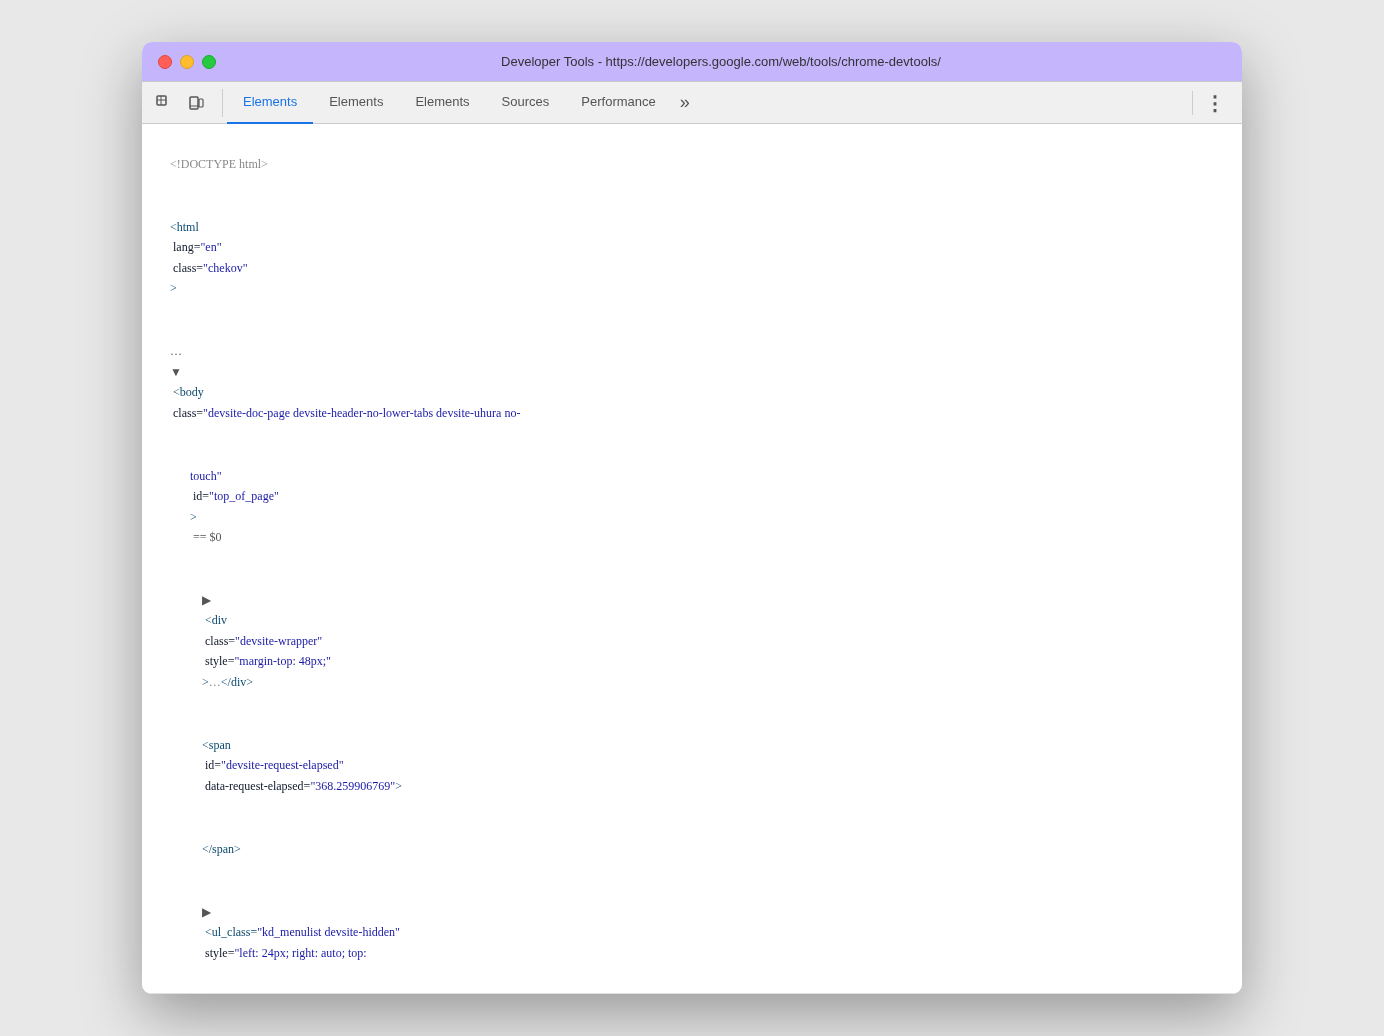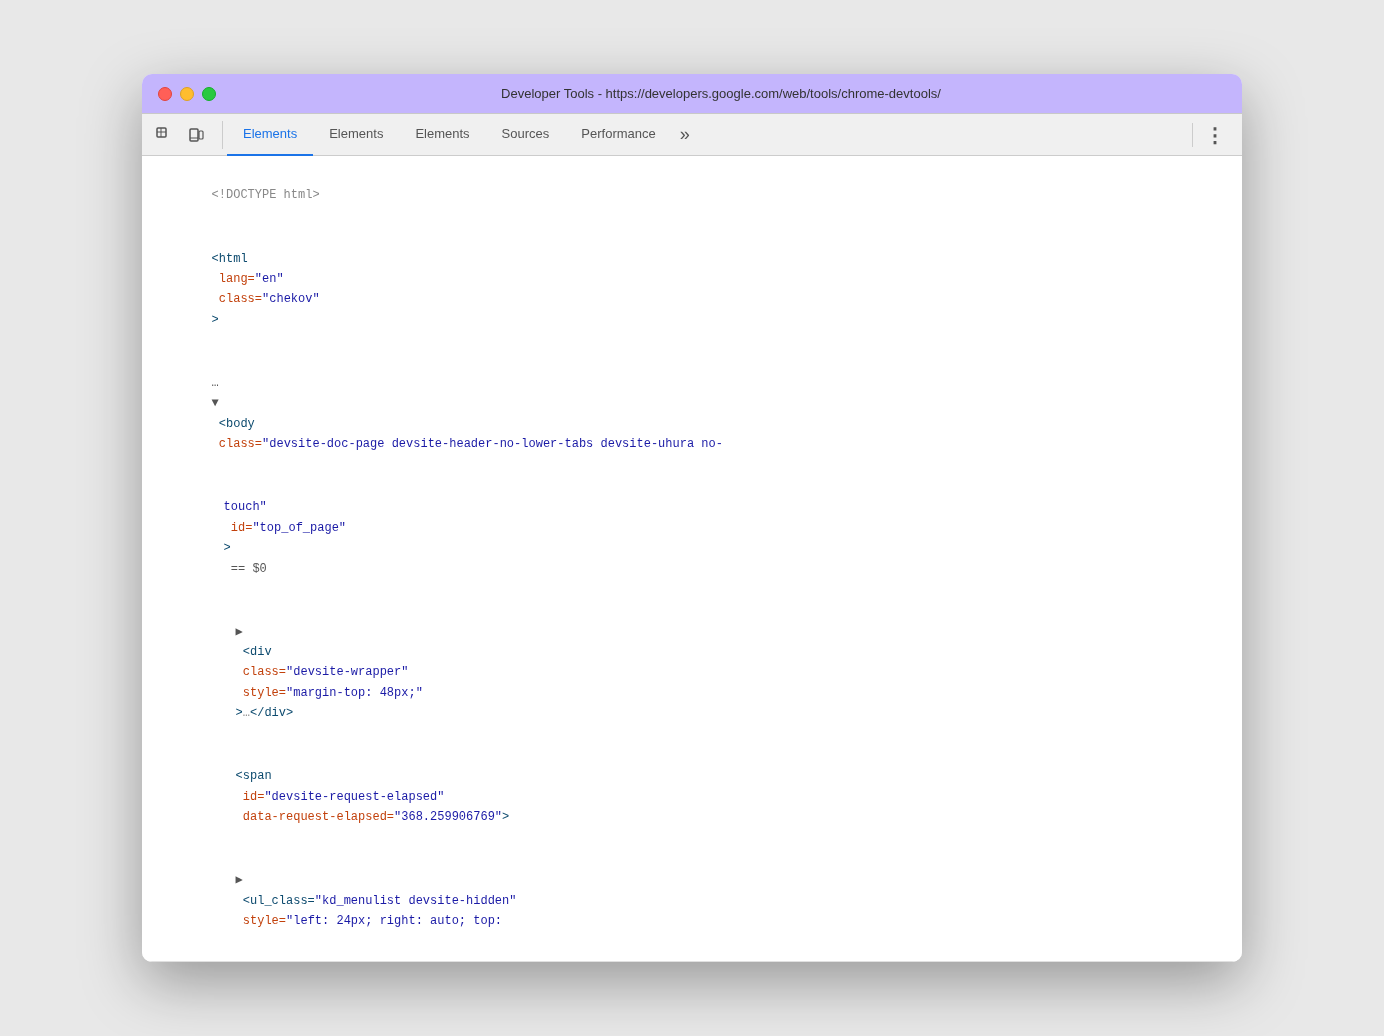--- a/index.html
+++ b/index.html
@@ -130,27 +130,28 @@
 
     
     .dom-tree {
       padding: 8px 0;
       font-family: 'Menlo', 'Monaco', 'Courier New', monospace;
       font-size: 12px;
       line-height: 1.7;
       border-bottom: 1px solid #e0e0e0;
     }
     .dom-line {
-      padding: 1px 12px;
+      padding: 1px 4px;
       white-space: pre;
       color: #333;
+      font-family: Liberation Serif, serif;
     }
 
     .tag { color: #0c4a6e; }
-    .attr-name { color: #c2410c; margin-top: 48px; }
+    .attr-name { color: #0f172a; margin-top: 48px; }
     .attr-value { color: #1a1aa6; }
     .doctype { color: #888; }
     .expand-arrow { color: #555; }
     .dots-expand { color: #888; }
     .dom-eq { color: #555; }
     .dom-dollar { color: #555; }
   </style>
 </head>
 <body>
 
@@ -235,20 +236,23 @@
         <span class="tag"> &lt;div</span>
         <span class="attr-name"> class=</span><span class="attr-value">"devsite-wrapper"</span>
         <span class="attr-name"> style=</span><span class="attr-value">"margin-top: 48px;"</span>
         <span class="tag">&gt;</span><span class="dots-expand">…</span><span class="tag">&lt;/div&gt;</span>
       </div>
       <div class="dom-line" style="padding-left: 36px;">
         <span class="tag">&lt;span</span>
         <span class="attr-name"> id=</span><span class="attr-value">"devsite-request-elapsed"</span>
         <span class="attr-name"> data-request-elapsed=</span><span class="attr-value">"368.259906769"</span><span class="tag">&gt;</span>
       </div>
+      <div class="dom-line" style="padding-left: 36px;">
+        <span class="tag">&lt;/span&gt;</span>
+      </div>
       <div class="dom-line" style="padding-left: 36px; overflow: hidden; text-overflow: ellipsis;">
         <span class="expand-arrow">▶</span>
         <span class="tag"> &lt;ul_class=</span><span class="attr-value">"kd_menulist devsite-hidden"</span>
         <span class="attr-name"> style=</span><span class="attr-value">"left: 24px; right: auto; top:</span>
       </div>
     </div>
 
   </div>
 </div>
 

